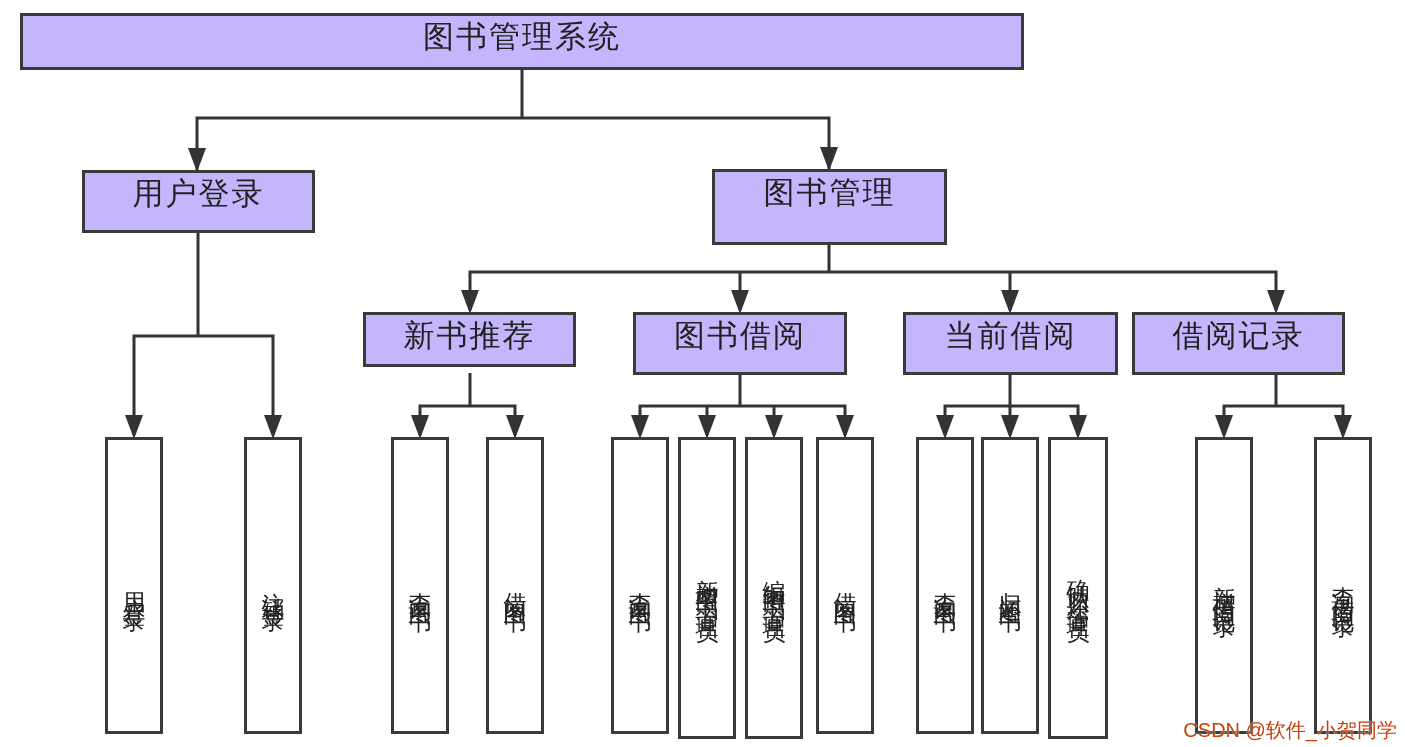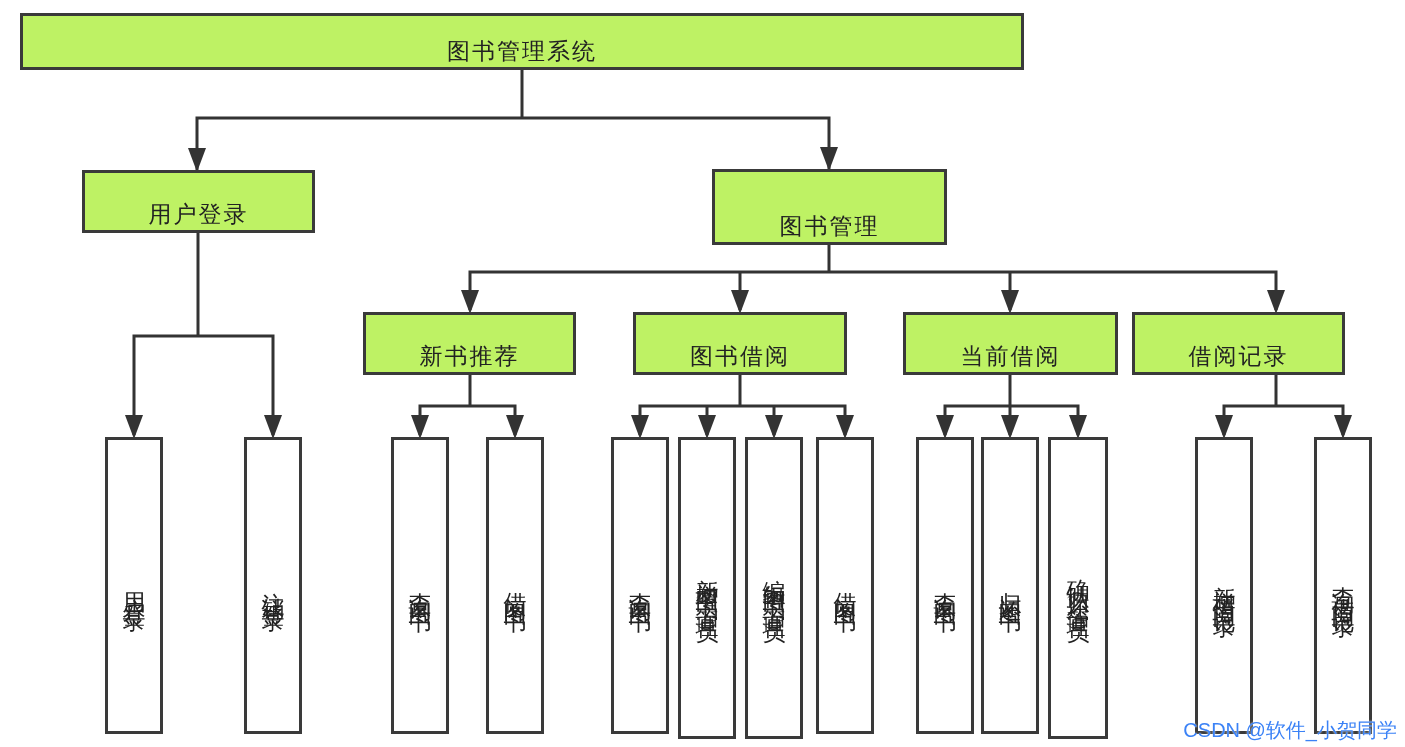--- a/index.html
+++ b/index.html
@@ -4,37 +4,37 @@
 <style>
   html,body { margin:0; padding:0; background:#ffffff; }
   .canvas {
     position:relative; width:1405px; height:747px;
     background:#ffffff; overflow:hidden;
     font-family:"Liberation Sans", sans-serif;
   }
   svg.wires { position:absolute; left:0; top:0; width:1405px; height:747px; }
   .h-node {
     position:absolute; box-sizing:border-box;
-    border:3px solid #3a3a3a; background:#bef264;
-    display:flex; align-items:flex-end; justify-content:center;
-    font-size:23px; color:#222222; letter-spacing:2px; white-space:nowrap;
+    border:3px solid #3a3a3a; background:#c4b5fd;
+    display:flex; align-items:flex-start; justify-content:center;
+    font-size:31px; color:#222222; letter-spacing:2px; white-space:nowrap;
   }
   .v-node {
     position:absolute; box-sizing:border-box;
     border:3px solid #3a3a3a; background:#ffffff;
     display:flex; align-items:center; justify-content:center;
   }
   .v-label {
     writing-mode:vertical-rl; text-orientation:mixed;
     font-size:23px; color:#222222; letter-spacing:6px; line-height:1;
     white-space:nowrap;
   }
   .watermark {
     position:absolute; right:8px; bottom:3px; z-index:5;
-    font-size:20px; color:#3b82f6; white-space:nowrap;
+    font-size:20px; color:#c2410c; white-space:nowrap;
     text-shadow:0 0 2px #ffffff;
   }
 </style>
 </head>
 <body>
 
 <div class="canvas">
 
   <svg class="wires" viewBox="0 0 1405 747">
     <g stroke="#333333" stroke-width="3" fill="none">
@@ -106,21 +106,21 @@
     <span>图书管理系统</span>
   </div>
 
   <div class="h-node" style="left:82px;top:170px;width:233px;height:63px">
     <span>用户登录</span>
   </div>
   <div class="h-node" style="left:712px;top:169px;width:235px;height:76px">
     <span>图书管理</span>
   </div>
 
-  <div class="h-node" style="left:363px;top:312px;width:213px;height:63px">
+  <div class="h-node" style="left:363px;top:312px;width:213px;height:55px">
     <span>新书推荐</span>
   </div>
   <div class="h-node" style="left:903px;top:312px;width:215px;height:63px">
     <span>当前借阅</span>
   </div>
   <div class="h-node" style="left:633px;top:312px;width:214px;height:63px">
     <span>图书借阅</span>
   </div>
   <div class="h-node" style="left:1132px;top:312px;width:213px;height:63px">
     <span>借阅记录</span>

